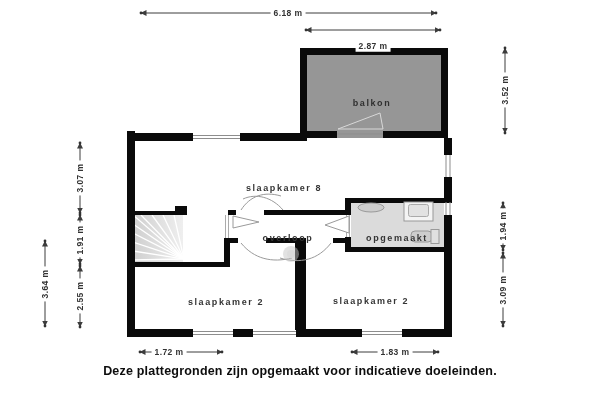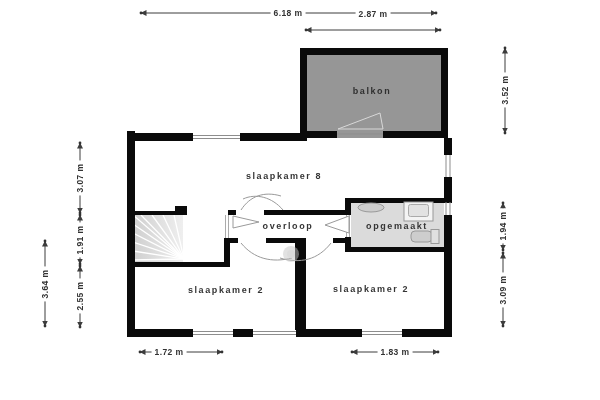--- a/index.html
+++ b/index.html
@@ -1,20 +1,20 @@
 <!DOCTYPE html>
 <html><head>
 <meta charset="utf-8">
 <style>
   html,body{margin:0;padding:0;background:#fff;}
   #stage{position:relative;width:600px;height:400px;background:#ffffff;overflow:hidden;
          font-family:"Liberation Sans",sans-serif;}
   #plan-svg{position:absolute;left:0;top:0;}
   .lbl{position:absolute;transform:translate(-50%,-50%);white-space:nowrap;
-       font:700 9px/1 "Liberation Sans",sans-serif;letter-spacing:1.6px;color:#353535;}
+       font:700 9px/1 "Liberation Sans",sans-serif;letter-spacing:1.6px;color:#353535;margin-top:12px;}
   .dim{position:absolute;transform:translate(-50%,-50%);white-space:nowrap;
        font:700 8.5px/1 "Liberation Sans",sans-serif;letter-spacing:.4px;color:#333;
        background:#fff;padding:1px 3px;}
   .dim.v{transform:translate(-50%,-50%) rotate(-90deg);}
   .disclaimer{position:absolute;left:0;top:364px;width:600px;text-align:center;
        font:700 12.5px/14px "Liberation Sans",sans-serif;letter-spacing:.2px;color:#0d0d0d;}
 </style>
 </head>
 <body>
 
@@ -170,27 +170,28 @@
   </svg>
 
   <div class="lbl" style="left:372px;top:91px;color:#2f2f2f">balkon</div>
   <div class="lbl" style="left:284px;top:176px">slaapkamer 8</div>
   <div class="lbl" style="left:288px;top:226px">overloop</div>
   <div class="lbl" style="left:397px;top:226px">opgemaakt</div>
   <div class="lbl" style="left:226px;top:290px">slaapkamer 2</div>
   <div class="lbl" style="left:371px;top:289px">slaapkamer 2</div>
 
   <div class="dim" style="left:288px;top:13px">6.18 m</div>
-  <div class="dim" style="left:373px;top:14px">2.87 m</div>
+  <div class="dim" style="left:373px;top:46px">2.87 m</div>
   <div class="dim v" style="left:505px;top:90px">3.52 m</div>
   <div class="dim v" style="left:503px;top:226px">1.94 m</div>
   <div class="dim v" style="left:503px;top:290px">3.09 m</div>
   <div class="dim v" style="left:80px;top:178px">3.07 m</div>
   <div class="dim v" style="left:80px;top:240px">1.91 m</div>
   <div class="dim v" style="left:80px;top:296px">2.55 m</div>
   <div class="dim v" style="left:45px;top:284px">3.64 m</div>
   <div class="dim" style="left:169px;top:352px">1.72 m</div>
   <div class="dim" style="left:395px;top:352px">1.83 m</div>
 
   <div class="disclaimer">
+    <div>Deze plattegronden zijn opgemaakt voor indicatieve doeleinden.</div>
   </div>
 
 </div>
 
 </body></html>

